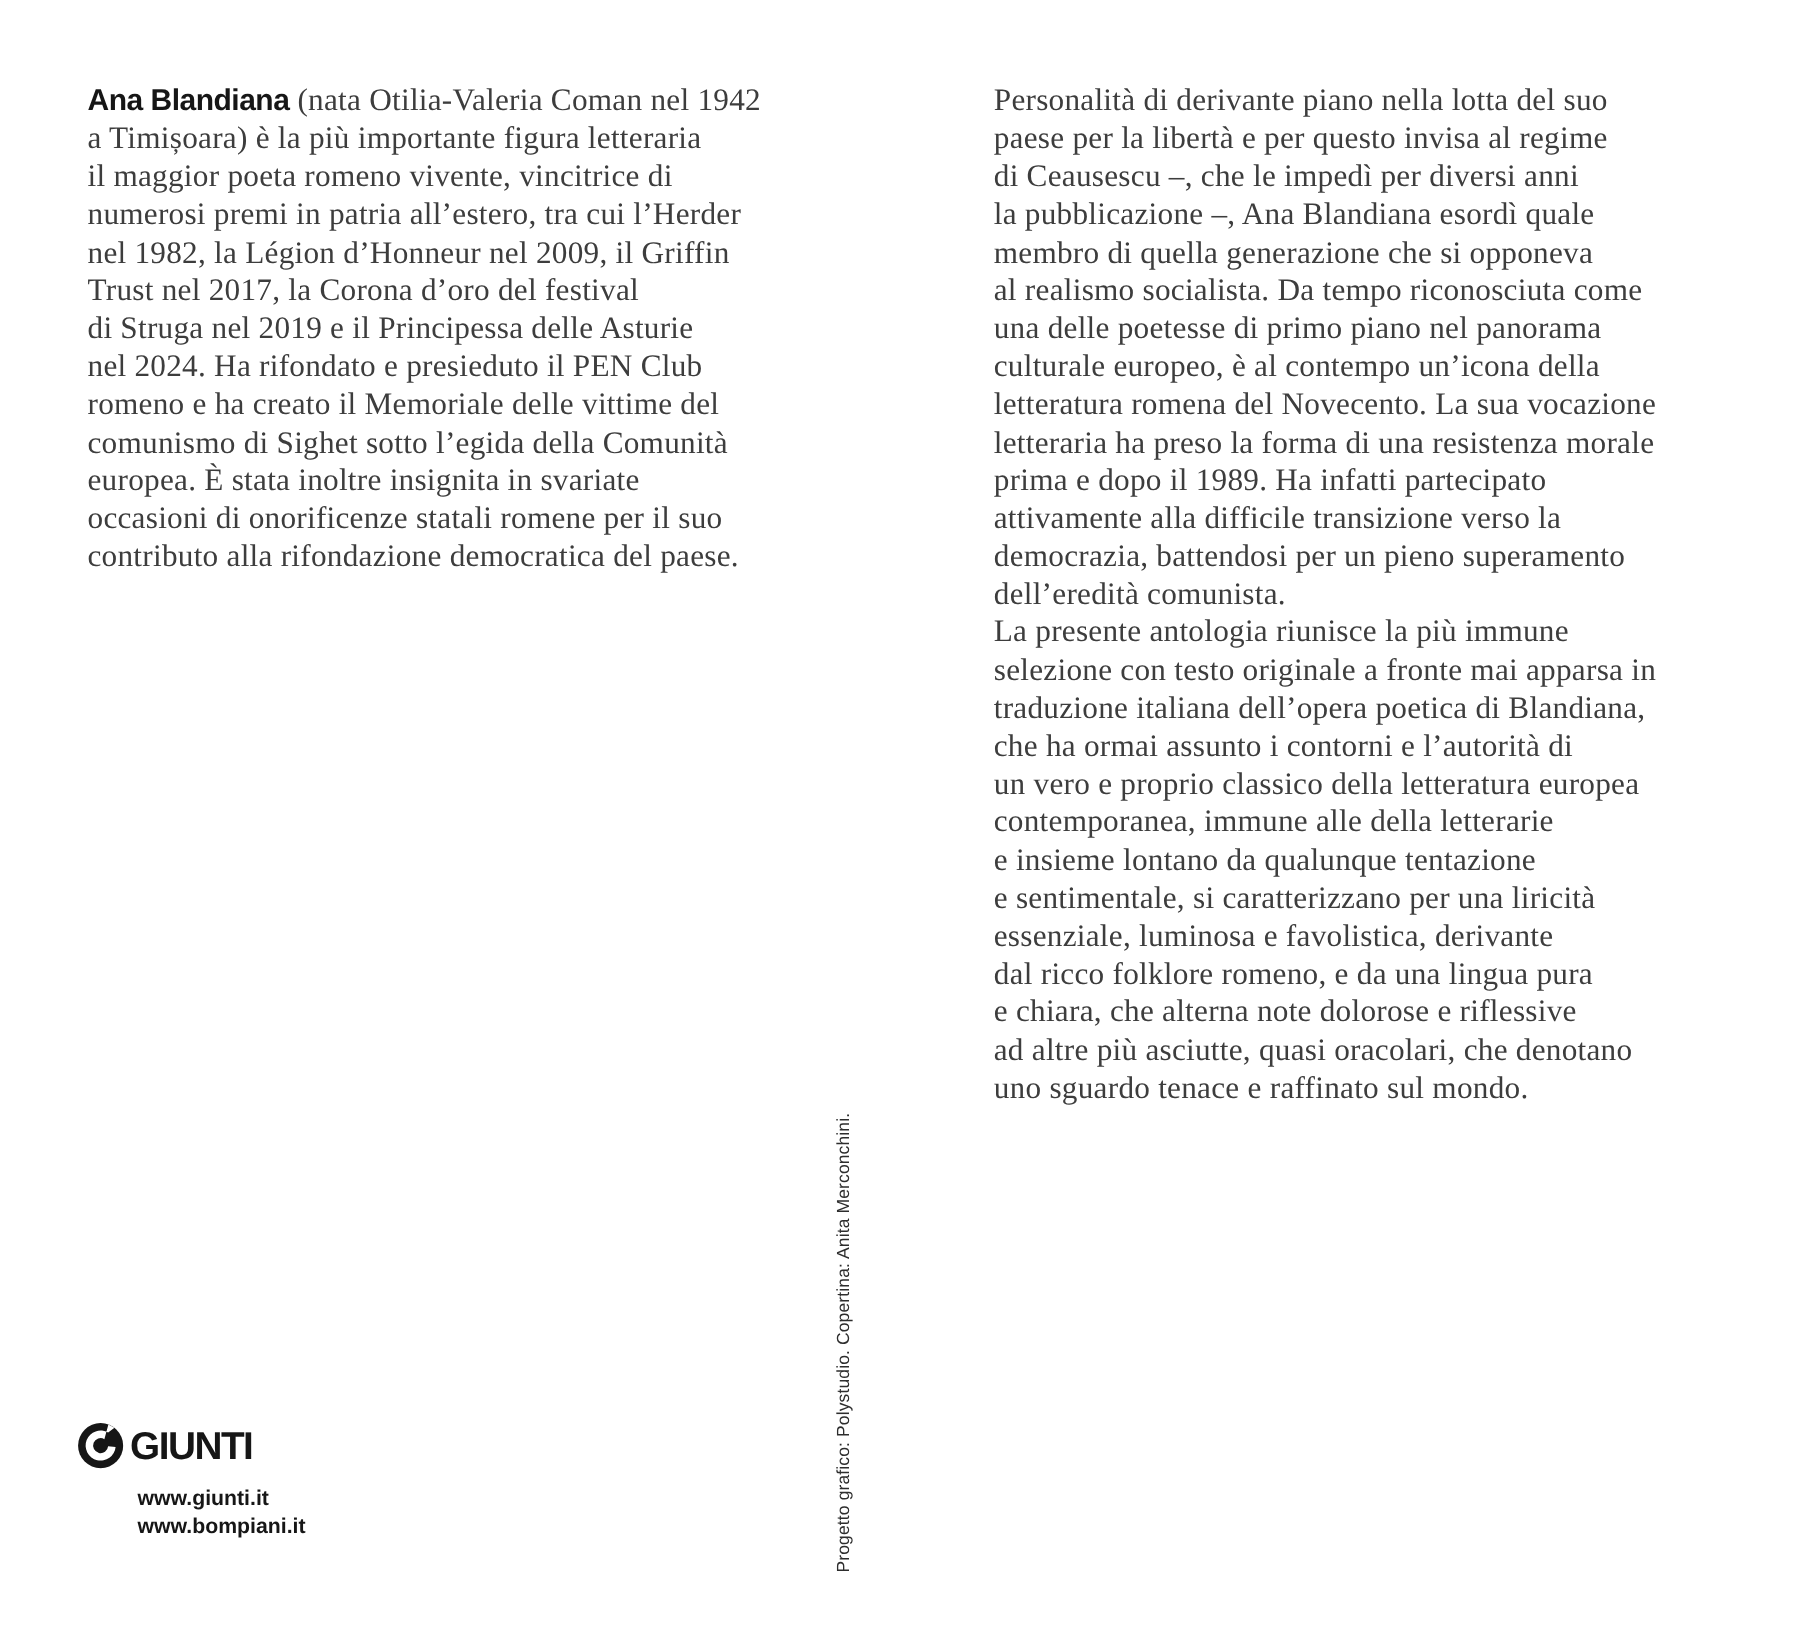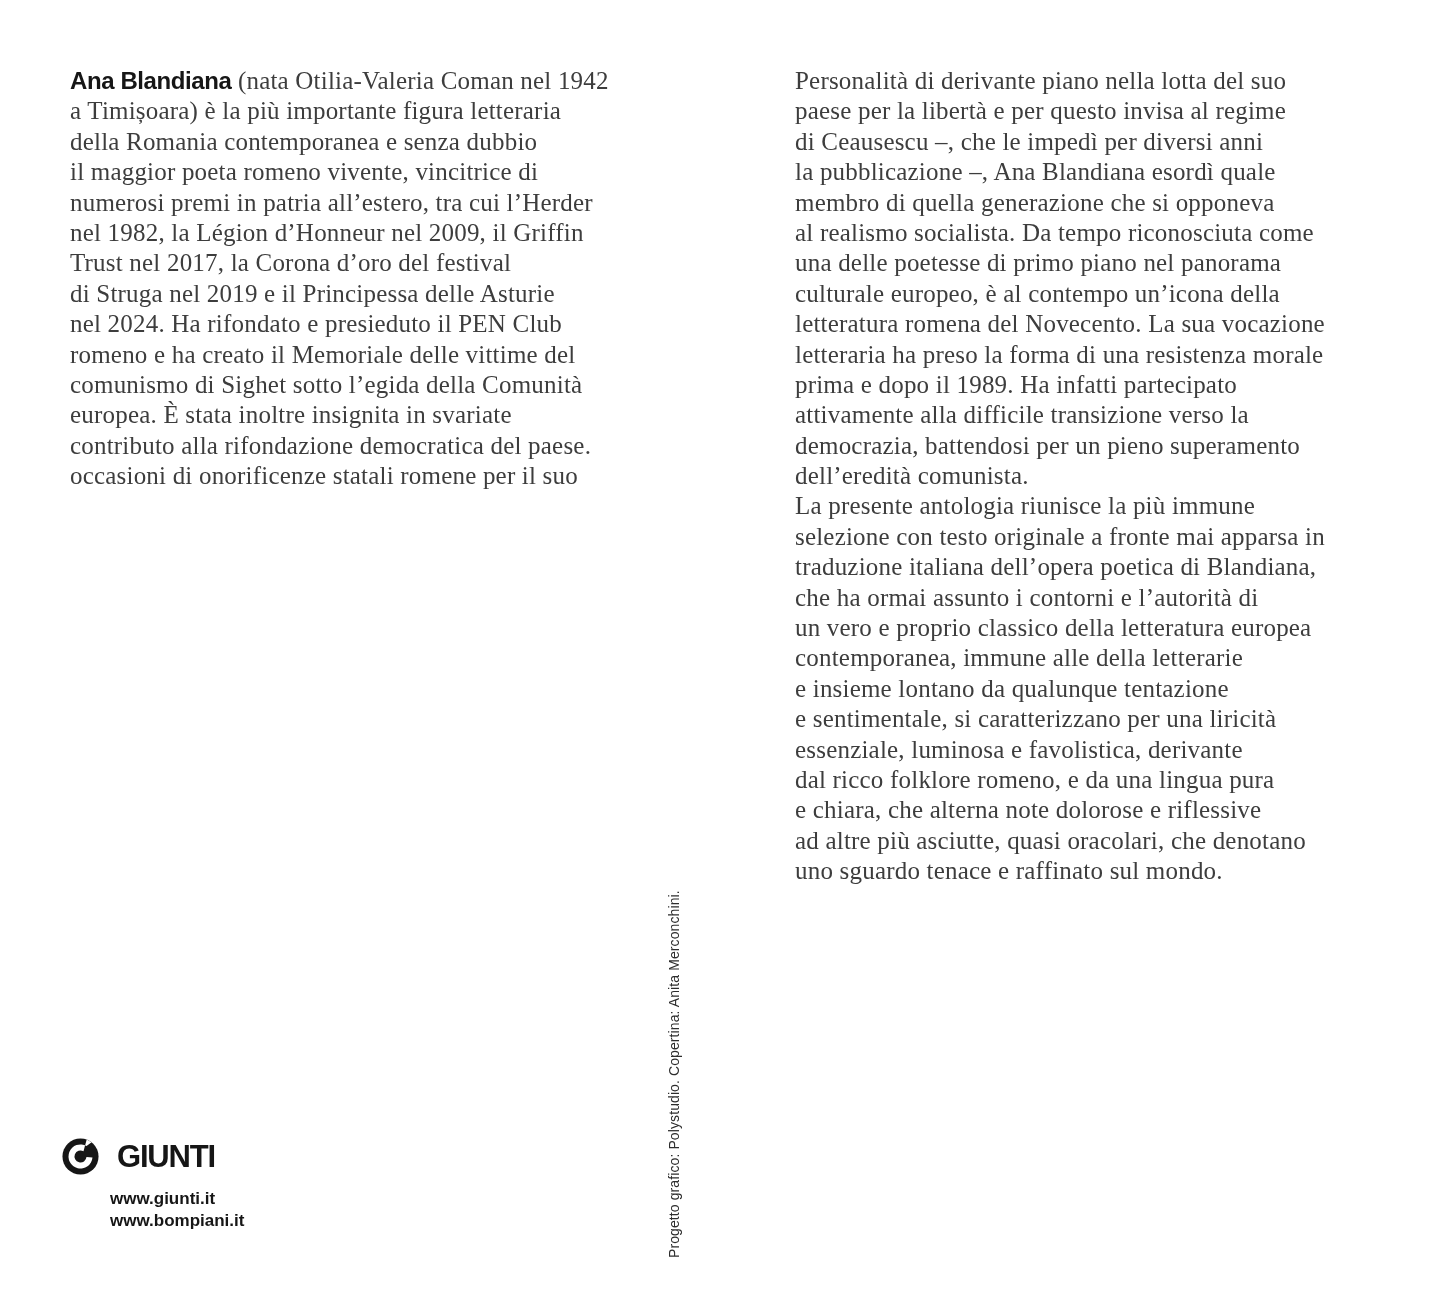--- a/index.html
+++ b/index.html
@@ -44,21 +44,21 @@
     transform: rotate(-90deg);
     font-family: "Liberation Sans", sans-serif;
     font-size: 14px;
     letter-spacing: 0.1px;
     color: #2d2d2d;
     white-space: nowrap;
   }
 
   
   .publisher { position: absolute; left: 62px; top: 1138px; }
-  .logo-row { display: flex; align-items: center; gap: 18px; }
+  .logo-row { display: flex; align-items: center; gap: 5px; }
   .logo-mark { width: 37px; height: 37px; display: inline-block; }
   .logo-wordmark {
     font-family: "Liberation Sans", sans-serif;
     font-weight: 700;
     font-size: 31px;
     letter-spacing: -1.2px;
     color: #161616;
   }
   .urls {
     margin-top: 13px;
@@ -72,32 +72,31 @@
 </style>
 </head>
 <body>
 
 <div class="page">
 
   <section class="col col-left">
     <div class="text-line"><span class="author-bold">Ana Blandiana</span><span> (nata Otilia-Valeria Coman nel 1942</span></div>
     <div>
         <div class="text-line">a Timișoara) è la più importante figura letteraria</div>
-        <div class="text-line">della Romania contemporanea e senza dubbio</div>
         <div class="text-line">il maggior poeta romeno vivente, vincitrice di</div>
         <div class="text-line">numerosi premi in patria all’estero, tra cui l’Herder</div>
         <div class="text-line">nel 1982, la Légion d’Honneur nel 2009, il Griffin</div>
         <div class="text-line">Trust nel 2017, la Corona d’oro del festival</div>
         <div class="text-line">di Struga nel 2019 e il Principessa delle Asturie</div>
         <div class="text-line">nel 2024. Ha rifondato e presieduto il PEN Club</div>
         <div class="text-line">romeno e ha creato il Memoriale delle vittime del</div>
         <div class="text-line">comunismo di Sighet sotto l’egida della Comunità</div>
         <div class="text-line">europea. È stata inoltre insignita in svariate</div>
+        <div class="text-line">occasioni di onorificenze statali romene per il suo</div>
         <div class="text-line">contributo alla rifondazione democratica del paese.</div>
-        <div class="text-line">occasioni di onorificenze statali romene per il suo</div>
       </div>
   </section>
 
   <section class="col col-right">
     <div>
         <div class="text-line">Personalità di derivante piano nella lotta del suo</div>
         <div class="text-line">paese per la libertà e per questo invisa al regime</div>
         <div class="text-line">di Ceausescu –, che le impedì per diversi anni</div>
         <div class="text-line">la pubblicazione –, Ana Blandiana esordì quale</div>
         <div class="text-line">membro di quella generazione che si opponeva</div>

